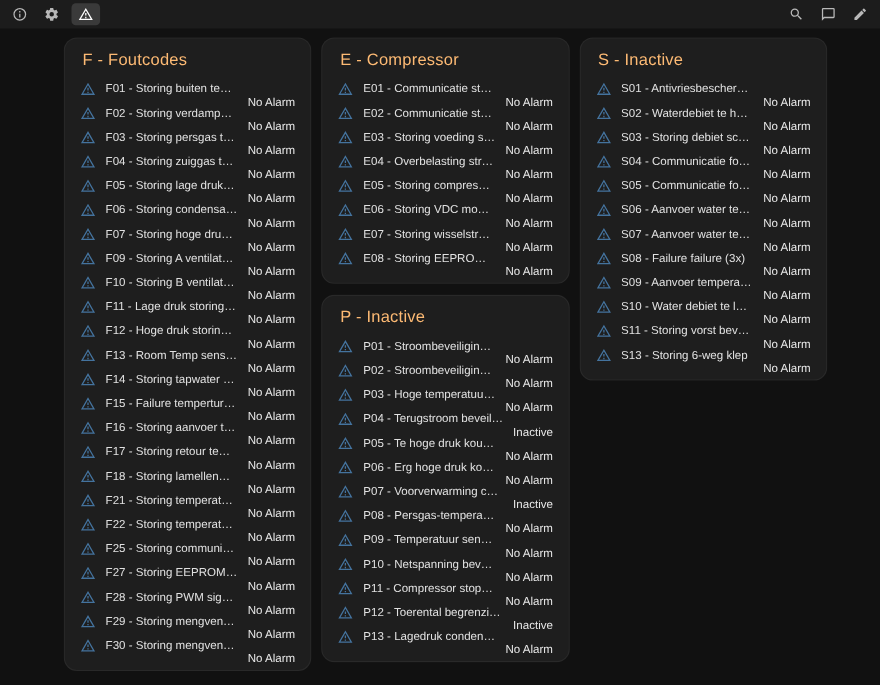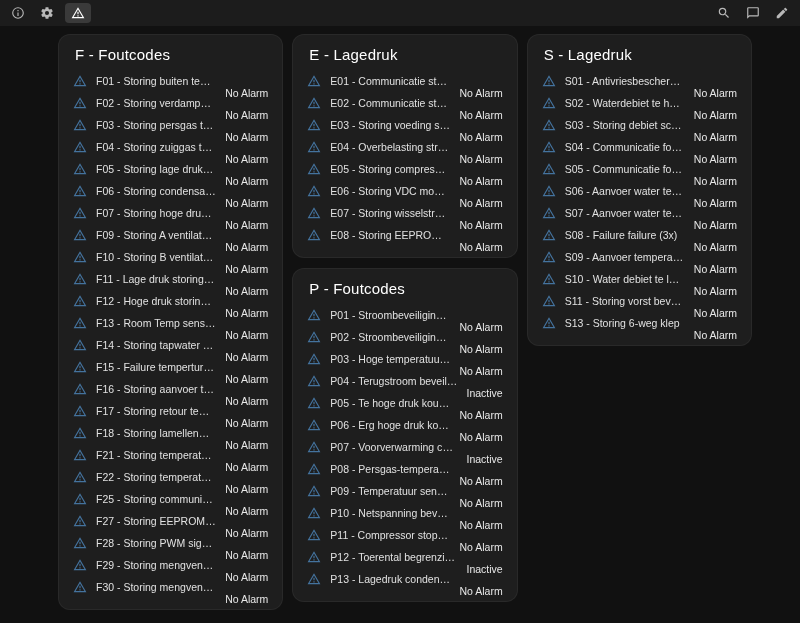--- a/index.html
+++ b/index.html
@@ -30,21 +30,21 @@
     padding:8px 48px 8px 58px;
   }
   .col { flex:1; min-width:0; display:flex; flex-direction:column; gap:10px; }
   .card {
     background:#1e1e1e;
     border:1px solid rgba(255,255,255,0.05);
     border-radius:12px;
     padding:9px 14px 11px 14px;
   }
   .card-title {
-    font-size:15px; font-weight:500; color:#ffffff;
+    font-size:15px; font-weight:500; color:#fdba74;
     margin:2px 0 7px 2px; letter-spacing:0.2px;
   }
   .row {
     display:flex; align-items:center; gap:9px;
     height:22px; cursor:pointer;
   }
   .tri { flex:0 0 auto; display:flex; color:#44739e; }
   .tri svg { width:14px; height:14px; fill:currentColor; display:block; }
   .flabel {
     flex:1 1 auto; min-width:0;
@@ -312,21 +312,21 @@
               <path d="M12,2L1,21H23M12,6L19.53,19H4.47M11,10V14H13V10M11,16V18H13V16"></path>
             </svg>
           </span>
           <span class="flabel">F30 - Storing mengventiel zone 2</span>
           <span class="fstatus">No Alarm</span>
         </div>
       </div>
     </div>
     <div class="col">
       <div class="card">
-        <h2 class="card-title">E - Lagedruk</h2>
+        <h2 class="card-title">E - Compressor</h2>
         <div class="row">
           <span class="tri">
             <svg viewBox="0 0 24 24">
               <path d="M12,2L1,21H23M12,6L19.53,19H4.47M11,10V14H13V10M11,16V18H13V16"></path>
             </svg>
           </span>
           <span class="flabel">E01 - Communicatie storing tussen LCD en binnenunit</span>
           <span class="fstatus">No Alarm</span>
         </div>
         <div class="row">
@@ -387,21 +387,21 @@
           <span class="tri">
             <svg viewBox="0 0 24 24">
               <path d="M12,2L1,21H23M12,6L19.53,19H4.47M11,10V14H13V10M11,16V18H13V16"></path>
             </svg>
           </span>
           <span class="flabel">E08 - Storing EEPROM buitenunit</span>
           <span class="fstatus">No Alarm</span>
         </div>
       </div>
       <div class="card">
-        <h2 class="card-title">P - Foutcodes</h2>
+        <h2 class="card-title">P - Inactive</h2>
         <div class="row">
           <span class="tri">
             <svg viewBox="0 0 24 24">
               <path d="M12,2L1,21H23M12,6L19.53,19H4.47M11,10V14H13V10M11,16V18H13V16"></path>
             </svg>
           </span>
           <span class="flabel">P01 - Stroombeveiliging hoofdvoeding</span>
           <span class="fstatus">No Alarm</span>
         </div>
         <div class="row">
@@ -509,21 +509,21 @@
               <path d="M12,2L1,21H23M12,6L19.53,19H4.47M11,10V14H13V10M11,16V18H13V16"></path>
             </svg>
           </span>
           <span class="flabel">P13 - Lagedruk condensor druk schakelaar</span>
           <span class="fstatus">No Alarm</span>
         </div>
       </div>
     </div>
     <div class="col">
       <div class="card">
-        <h2 class="card-title">S - Lagedruk</h2>
+        <h2 class="card-title">S - Inactive</h2>
         <div class="row">
           <span class="tri">
             <svg viewBox="0 0 24 24">
               <path d="M12,2L1,21H23M12,6L19.53,19H4.47M11,10V14H13V10M11,16V18H13V16"></path>
             </svg>
           </span>
           <span class="flabel">S01 - Antivriesbescherming koeling buitendeel</span>
           <span class="fstatus">No Alarm</span>
         </div>
         <div class="row">

